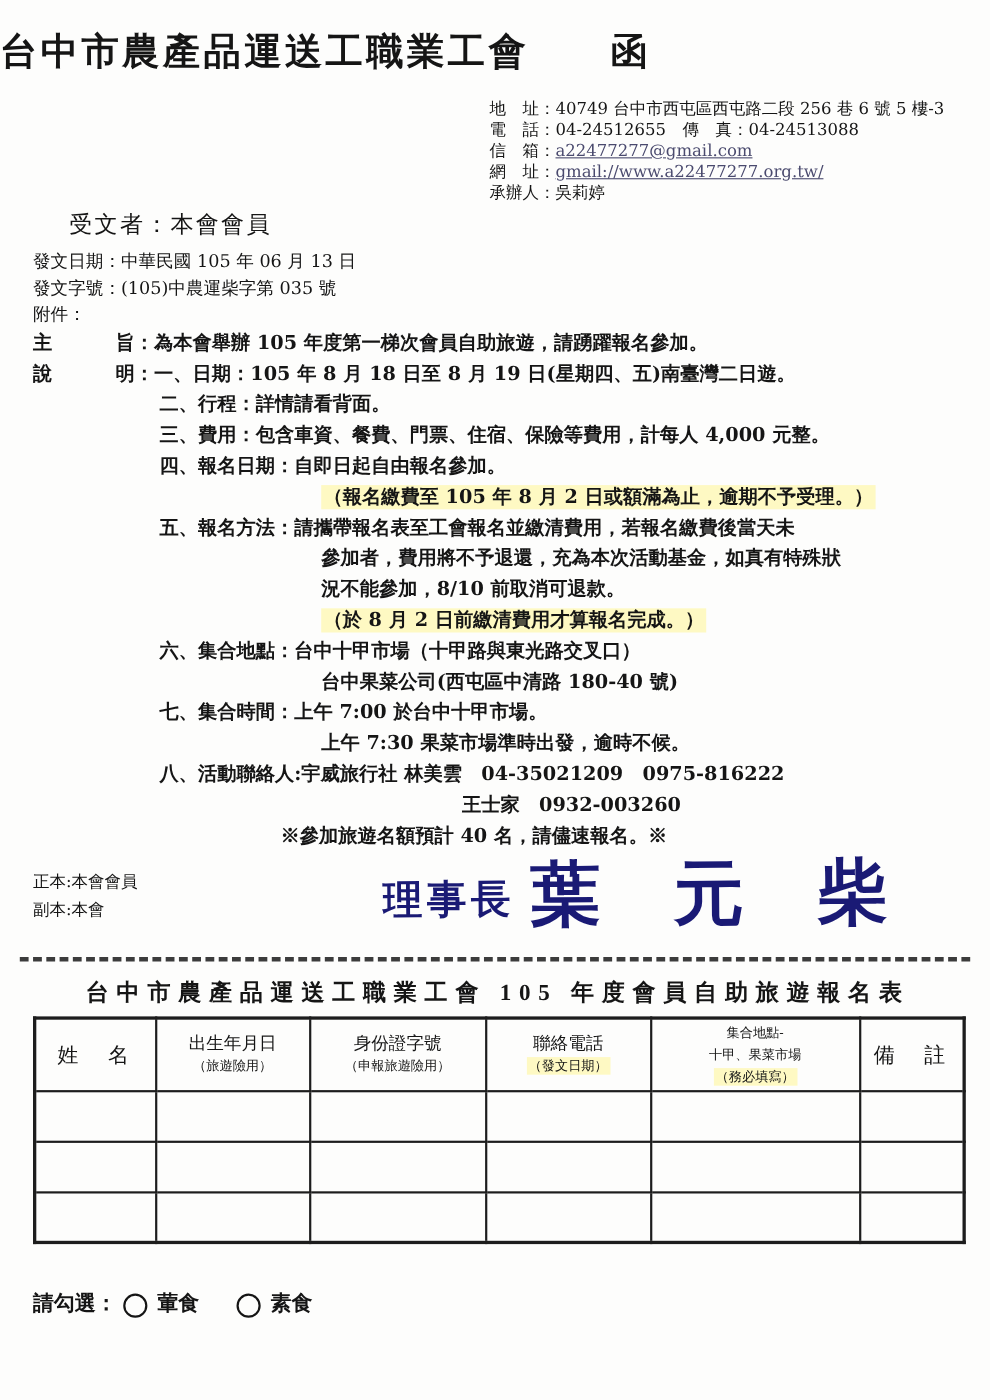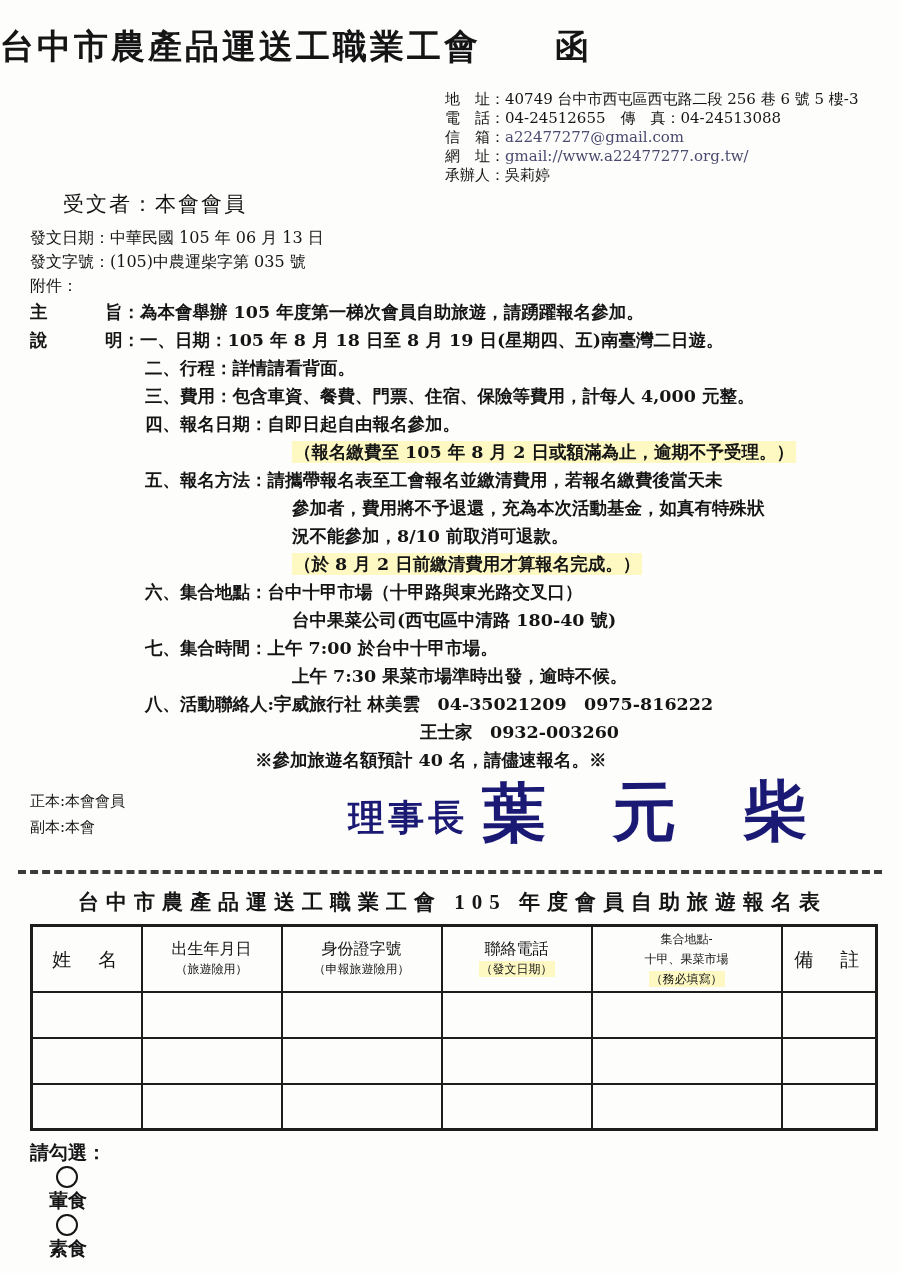--- a/index.html
+++ b/index.html
@@ -10,21 +10,21 @@
     font-family:"DejaVu Serif", serif;
   }
   
   .doc-title {
     position:absolute; top:24px; left:0; width:100%;
     font-size:34px; font-weight:bold; letter-spacing:3px;
   }
   
   .letterhead { position:absolute; left:424px; top:90px; font-size:15px; line-height:19px;margin-left:21px; }
   .lh-row { white-space:nowrap; }
-  .doc-link { color:#4a4a6e; cursor:pointer; }
+  .doc-link { color:#4a4a6e; text-decoration:underline; cursor:pointer; }
   
   .meta { position:absolute; left:30px; top:190px; }
   .recipient { font-size:21px; letter-spacing:2px; margin-bottom:8px;margin-left:33px; }
   .meta-line { font-size:16px; line-height:24px; }
   
   .body-block { position:absolute; left:30px; top:298px; width:850px; font-size:17.5px; font-weight:bold; line-height:28px; }
   .lbl1 { display:inline-block; width:75px; }
   .ind1 { padding-left:115px; }
   .ind2 { padding-left:262px; }
   .ind3 { padding-left:390px; }
@@ -50,21 +50,21 @@
     position:absolute; left:30px; top:924px; width:845px;
     border-collapse:collapse; table-layout:fixed;
   }
   .signup th, .signup td { border:2px solid #1d1d1d; font-weight:normal; }
   .signup { border:3px solid #1d1d1d; }
   .signup thead th { height:66px; font-size:16px; line-height:20px; text-align:center; vertical-align:middle; }
   .signup thead th .big { font-size:19px; letter-spacing:4px; }
   .signup thead th .sub { font-size:12px; }
   .signup tbody td { height:46px; }
   
-  .meal-line { position:absolute; left:30px; top:1140px; font-size:19px; font-weight:bold; display:flex; align-items:center;flex-direction:column; }
+  .meal-line { position:absolute; left:30px; top:1172px; font-size:19px; font-weight:bold; display:flex; align-items:flex-end; }
   .radio-circle {
     display:inline-block; width:22px; height:22px; border:2px solid #151515;
     border-radius:50%; margin:0 9px 0 6px; background:transparent;
   }
   .meal-gap { display:inline-block; width:28px; }
 </style>
 </head>
 <body>
 
 <div class="page">

